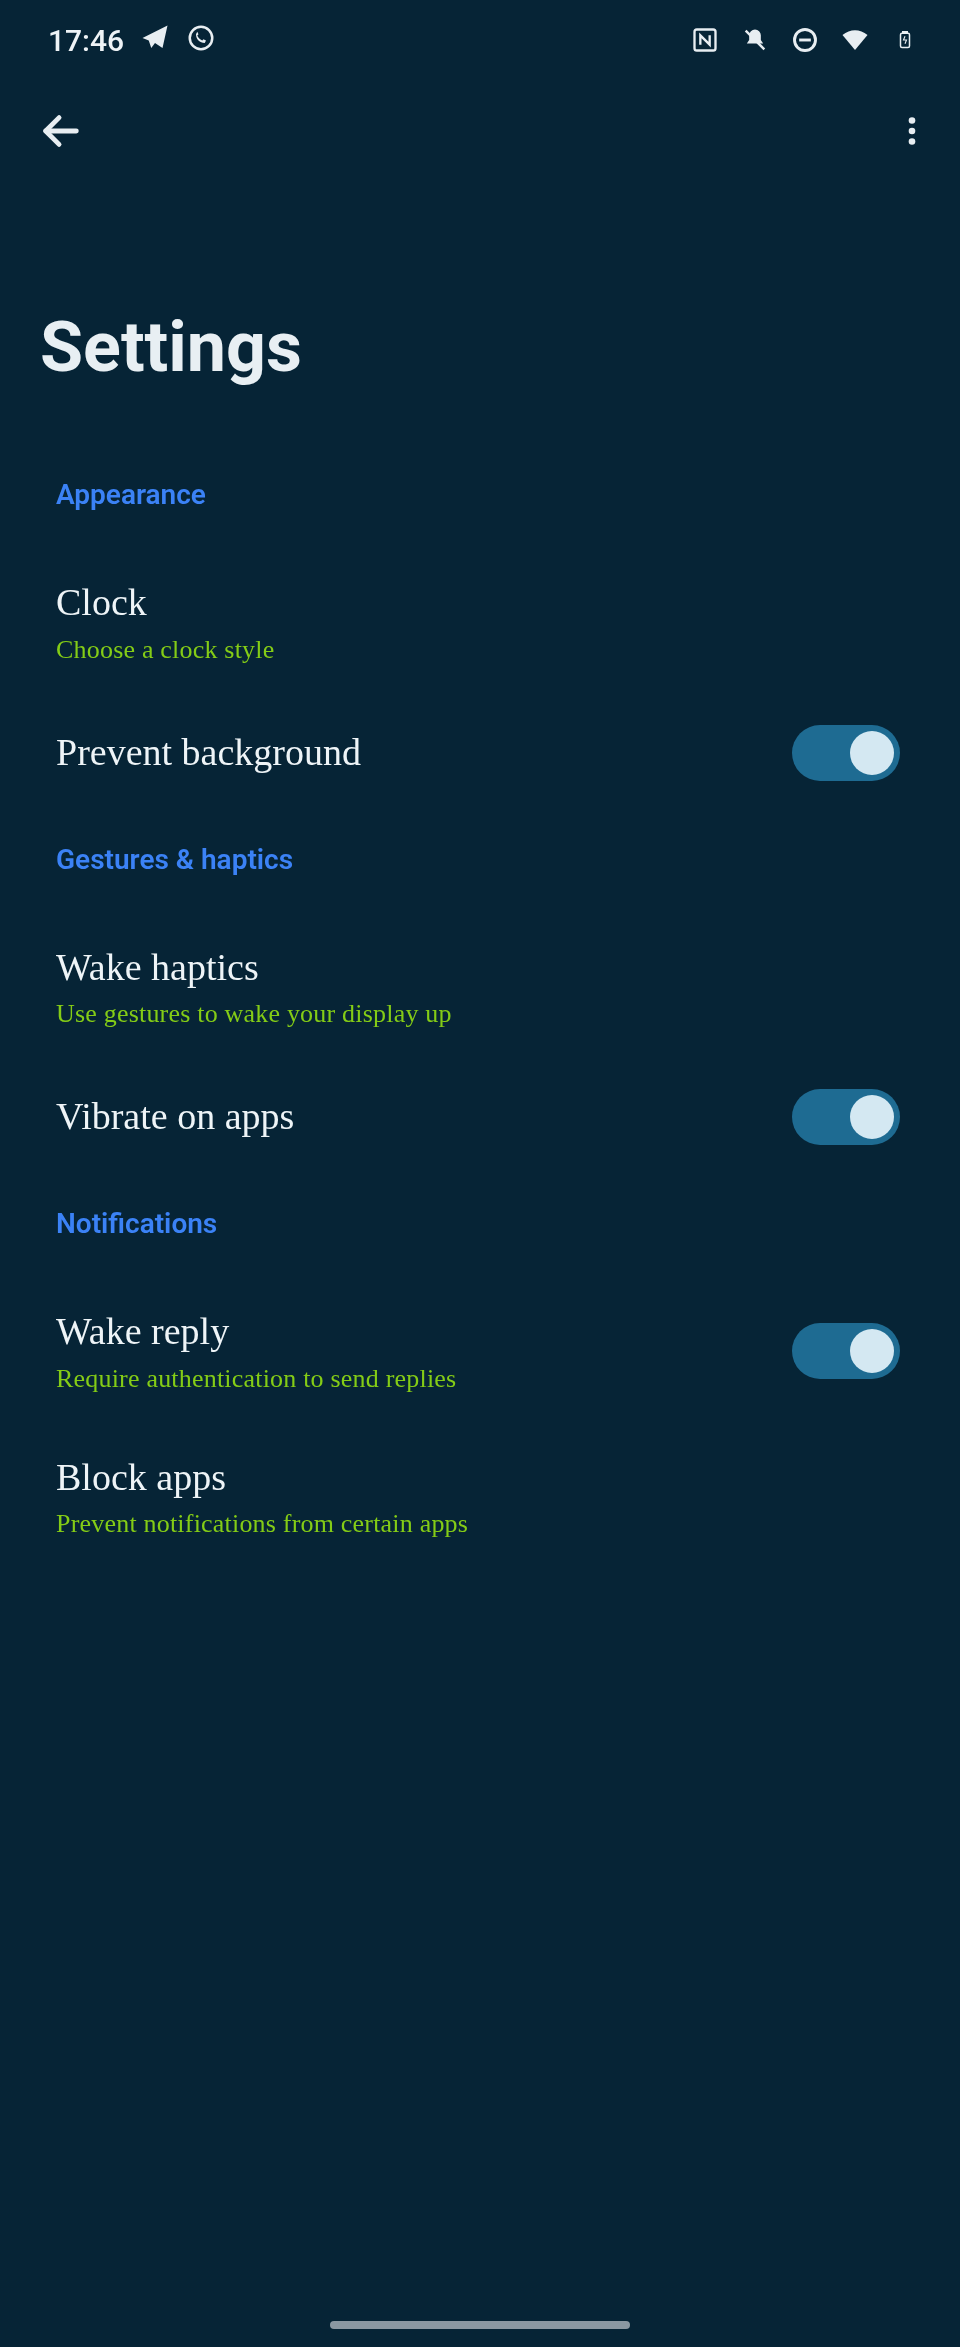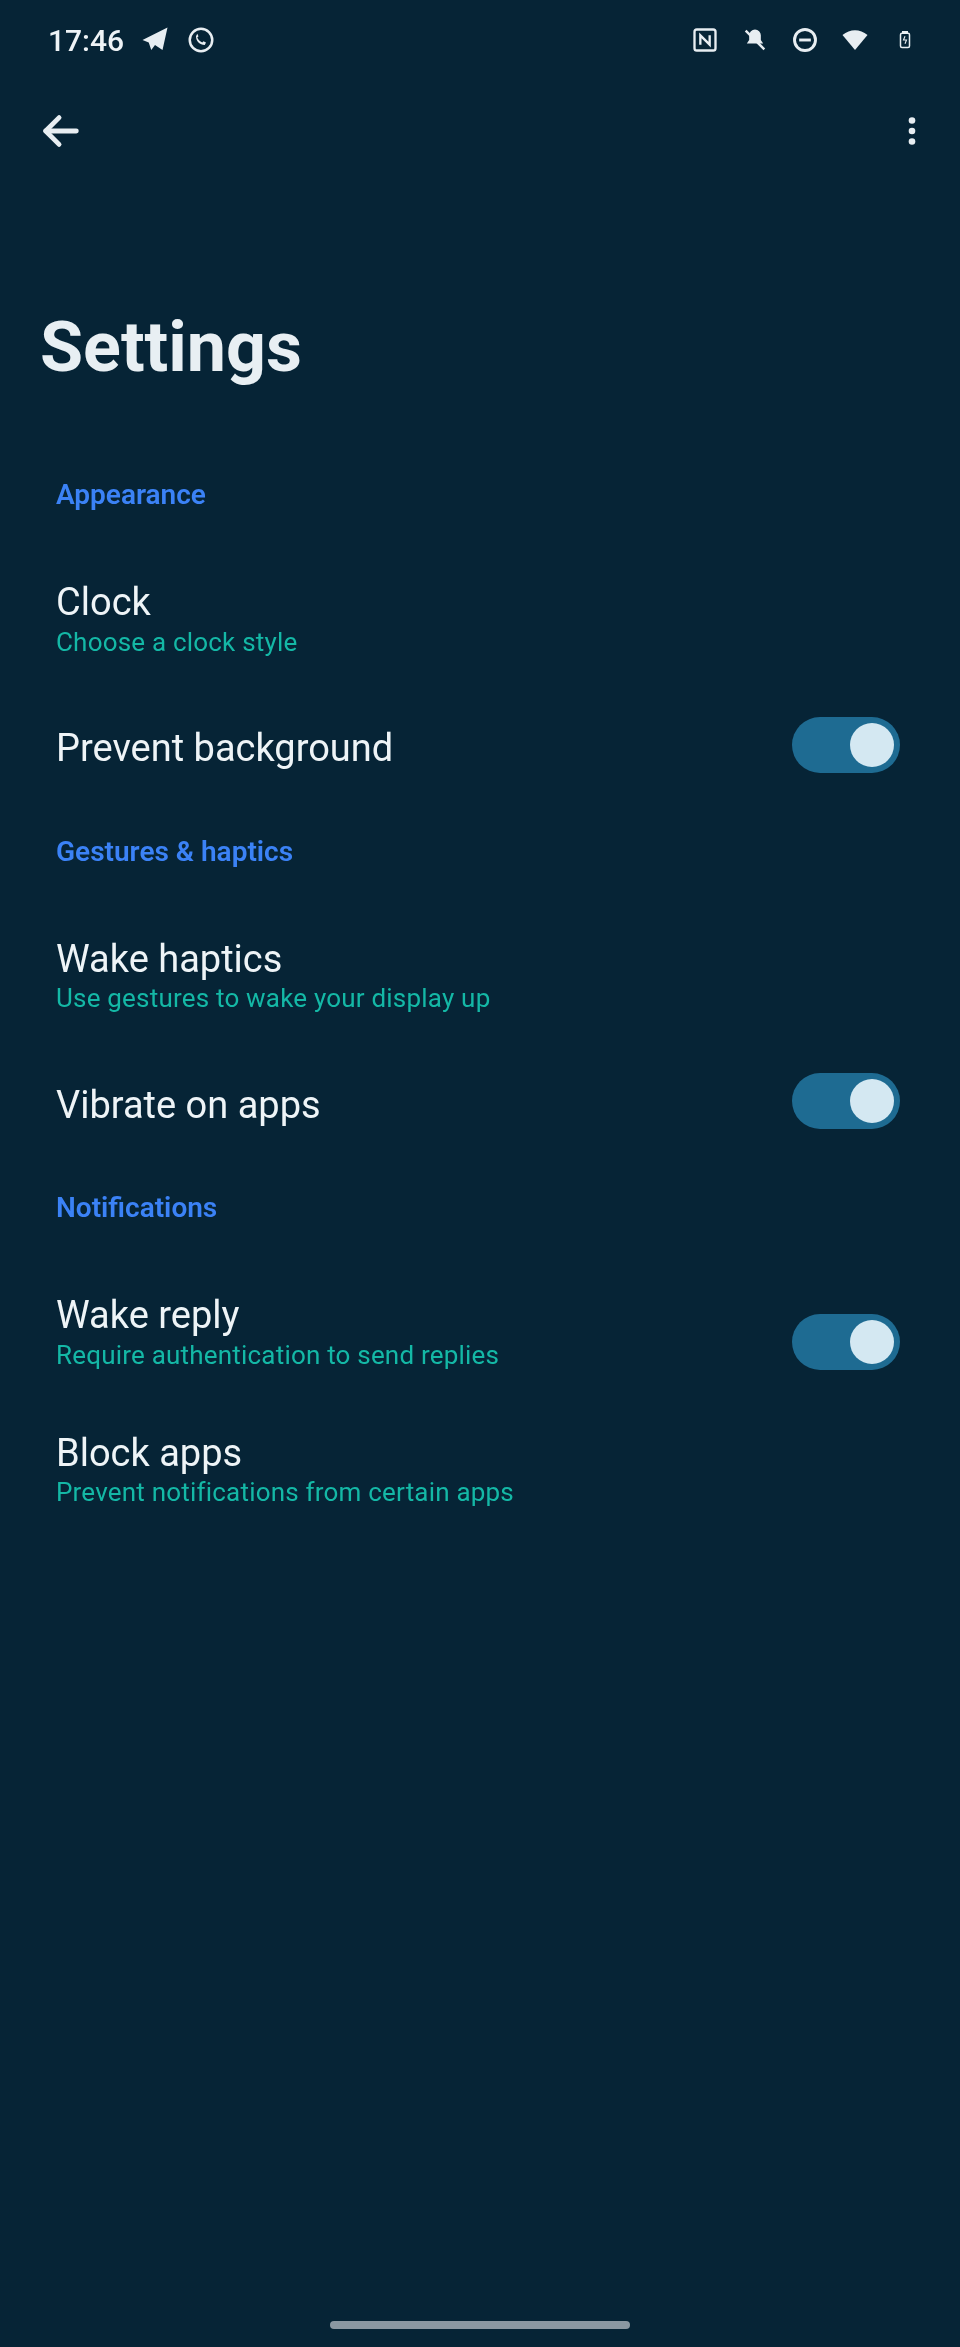--- a/index.html
+++ b/index.html
@@ -13,21 +13,20 @@
   }
   .status-bar {
     display: flex;
     justify-content: space-between;
     align-items: center;
     padding: 18px 40px 18px 48px;
     height: 80px;
   }
   .status-left {
     display: flex;
-    align-items: center;
     gap: 16px;
   }
   .status-time {
     font-size: 30px;
     font-weight: 500;
     color: #eef3f6;
   }
   .status-right {
     display: flex;
     align-items: center;
@@ -57,35 +56,36 @@
   }
   .section-header {
     font-size: 28px;
     font-weight: 600;
     color: #3b82f6;
     margin-bottom: 42px;
   }
   .setting-row {
     display: flex;
     justify-content: space-between;
-    align-items: flex-end;
+    align-items: center;
     padding: 26px 0;
     margin-bottom: 8px;
+    font-family: Liberation Serif, serif;
   }
   .setting-text { flex: 1; }
   .setting-title {
     font-size: 38px;
     font-weight: 400;
     color: #eef4f7;
     line-height: 1.25;
   }
   .setting-sub {
     font-size: 26px;
-    color: #14b8a6;
-    margin-top: 0;
+    color: #84cc16;
+    margin-top: 8px;
     letter-spacing: 0.2px;
   }
   .section-gap { height: 28px; }
   .toggle {
     position: relative;
     width: 108px;
     height: 56px;
     border-radius: 28px;
     background: #1e6b92;
     flex-shrink: 0;

